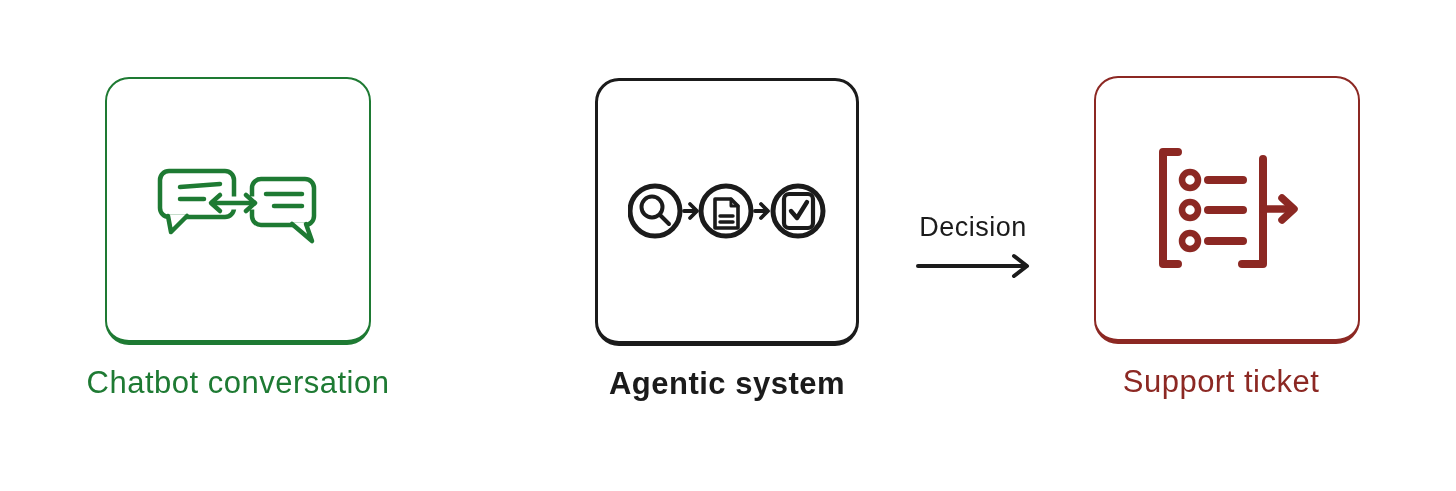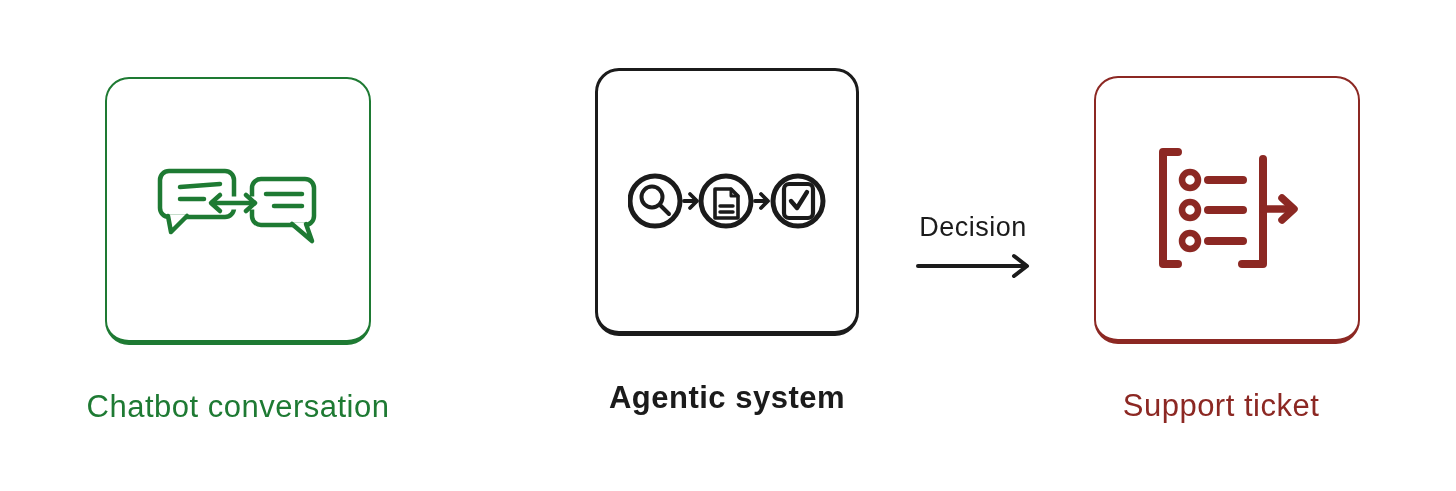--- a/index.html
+++ b/index.html
@@ -17,34 +17,33 @@
     border: 2.5px solid currentColor;
     border-bottom-width: 5px;
     border-radius: 24px;
     background: #ffffff;
     display: flex;
     align-items: center;
     justify-content: center;
   }
   .node-chatbot { left: 105px; top: 77px; }
   .node-chatbot .node-box { width: 266px; height: 268px; }
-  .node-agentic { left: 595px; top: 68px; font-weight: bold; }
+  .node-agentic { left: 595px; top: 78px; font-weight: bold; }
   .node-agentic .node-box { width: 264px; height: 268px; border-width: 3px; border-bottom-width: 5.5px; }
   .node-ticket { left: 1082px; top: 76px; padding-left: 12px; }
   .node-ticket .node-box { width: 266px; height: 268px; }
   .node-label {
     position: absolute;
     top: 288px;
     left: 50%;
     transform: translateX(-50%);
     white-space: nowrap;
     font-size: 31px;
     letter-spacing: 0.5px;
     color: currentColor;
-    margin-top: 24px;
   }
   .connector {
     position: absolute;
     width: 120px;
     text-align: center;
     color: #1b1b1b;
   }
   .connector-context { left: 423px; top: 212px; }
   .connector-decision { left: 913px; top: 212px; }
   .connector-label { font-size: 27px; letter-spacing: 0.5px; }

